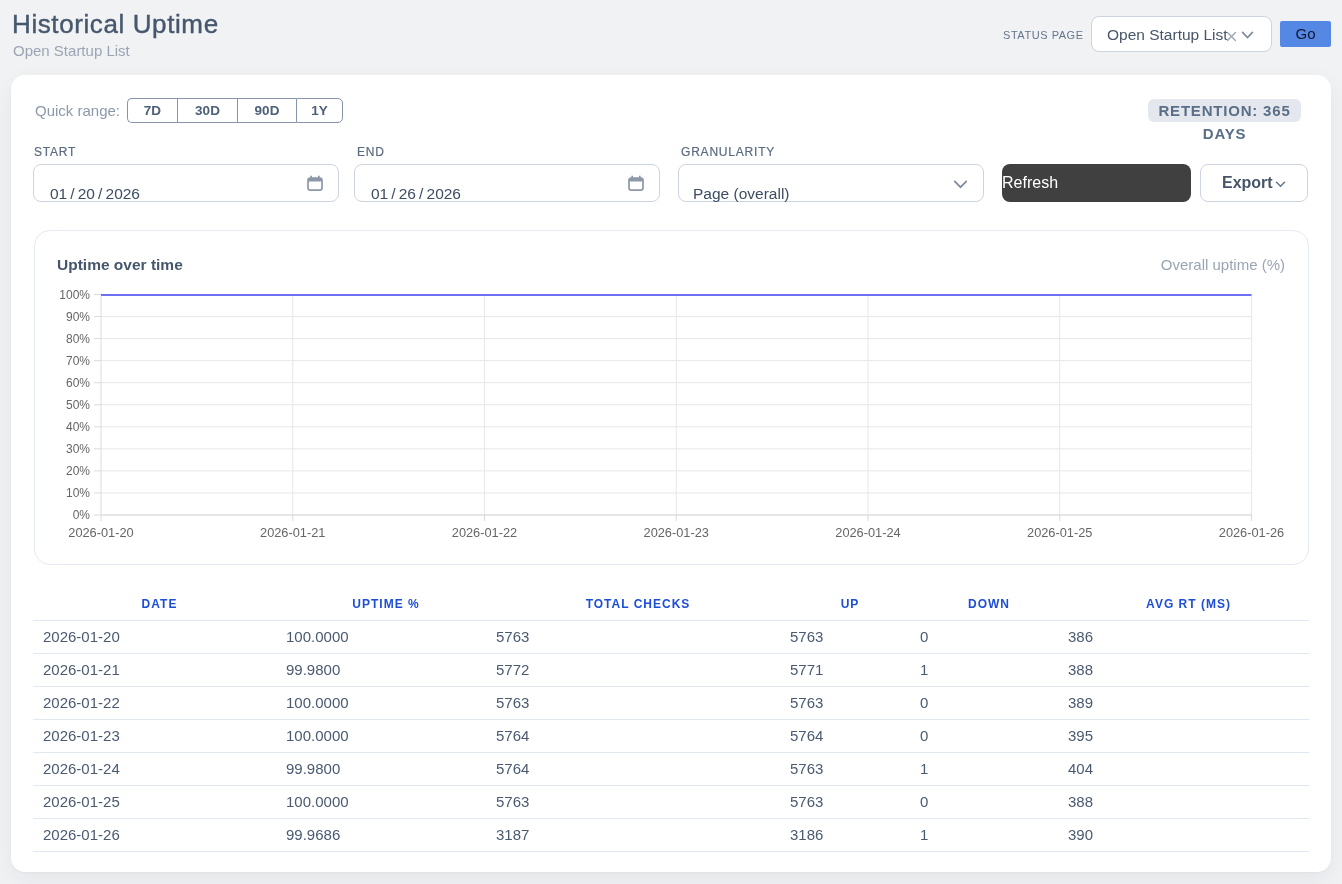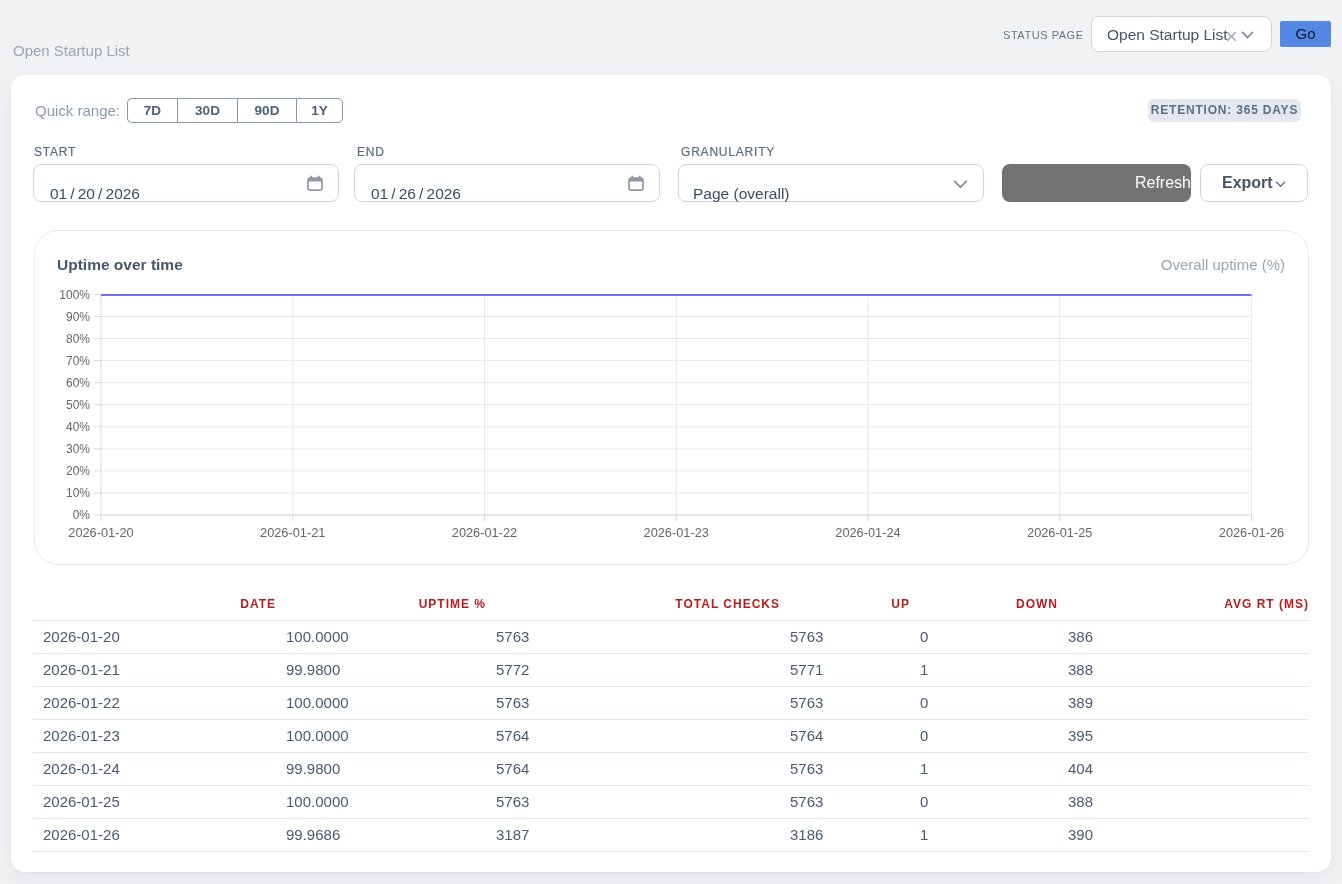--- a/index.html
+++ b/index.html
@@ -14,41 +14,42 @@
   
   #spselect .chev { position:absolute; right:17px; top:14px; }
   #gobtn { position:absolute; left:1280px; top:21px; width:51px; height:26px; background:#5587e5; border-radius:2px; color:#0f172a; font-size:15px; text-align:center; line-height:26px; }
   
   #card { position:absolute; left:11px; top:75px; width:1320px; height:797px; background:#fff; border-radius:14px; box-shadow:0 8px 24px rgba(30,41,59,0.06), 0 1px 2px rgba(30,41,59,0.04); }
   #qlabel { position:absolute; left:24px; top:27px; font-size:15px; color:#8c99ab; }
   #qgroup { position:absolute; left:116px; top:23px; height:25px; display:flex; }
   #qgroup .qb { border:1px solid #8595ab; border-right:none; font-size:13.5px; color:#4d6078; background:#fff; text-align:center; line-height:23px; font-weight:700; }
   #qgroup .qb:first-child { border-radius:5px 0 0 5px; }
   #qgroup .qb:last-child { border-right:1px solid #8595ab; border-radius:0 5px 5px 0; }
-  #badge { position:absolute; left:1137px; top:24px; width:153px; height:23px; background:#e4e8ee; border-radius:6px; font-size:12px; font-weight:700; color:#5a6e87; letter-spacing:0.8px; text-align:center; line-height:23px; }
+  #badge { position:absolute; left:1137px; top:24px; width:153px; height:23px; background:#e4e8ee; border-radius:6px; font-size:15px; font-weight:700; color:#5a6e87; letter-spacing:0.8px; text-align:center; line-height:23px; }
   .flabel { position:absolute; font-size:12px; font-weight:400; color:#5b6b80; letter-spacing:0.8px; -webkit-text-stroke:0.2px #5b6b80; }
   .input { position:absolute; top:89px; height:38px; background:#fff; border:1px solid #cdd4df; border-radius:8px; font-size:16px; color:#3d4d63; }
   .input .val { position:absolute; left:16px; top:20px; font-size:15.5px; }
   .calic { position:absolute; right:15px; top:9.5px; }
   .chevg { position:absolute; right:15px; top:15px; }
-  #refresh { position:absolute; left:991px; top:89px; width:189px; height:38px; background:#737373; border-radius:8px; color:#fff; font-size:16px; text-align:right; line-height:38px; }
+  #refresh { position:absolute; left:991px; top:89px; width:189px; height:38px; background:#404040; border-radius:8px; color:#fff; font-size:16px; text-align:left; line-height:38px; }
   #export { position:absolute; left:1189px; top:89px; width:108px; height:38px; background:#fff; border:1px solid #cdd4df; border-radius:8px; font-size:16px; color:#475569;font-weight:bold; }
   #export .t { position:absolute; left:21px; top:9px; }
   
-  #chartcard { position:absolute; left:23px; top:155px; width:1275px; height:335px; background:#fff; border:1px solid #e5e9f0; border-radius:24px; }
+  #chartcard { position:absolute; left:23px; top:155px; width:1275px; height:335px; background:#fff; border:1px solid #e5e9f0; border-radius:16px; }
   #ctitle { position:absolute; left:22px; top:25px; font-size:15.5px; font-weight:700; color:#46576d; }
   #clegend { position:absolute; right:23px; top:24.5px; font-size:15px; color:#9aa5b4; }
   
   #tbl { position:absolute; left:22px; top:514px; width:1276px; border-collapse:collapse; }
-  #tbl th { font-size:12px; font-weight:700; color:#b91c1c; letter-spacing:1px; text-align:right; padding:0 0 0 10px; height:31px; border-bottom:1px solid #e2e8f0; }
+  #tbl th { font-size:12px; font-weight:700; color:#1d4ed8; letter-spacing:1px; text-align:center; padding:0 0 0 10px; height:31px; border-bottom:1px solid #e2e8f0; }
   #tbl td { font-size:15px; color:#4a5a70; text-align:left; padding:0 0 0 10px; height:33px; border-bottom:1px solid #e2e8f0; }
 </style>
 </head>
 <body>
 <div id="hdr">
+  <div id="h1">Historical Uptime</div>
   <div id="sub">Open Startup List</div>
   <div id="splabel">STATUS PAGE</div>
   <div id="spselect">
     <span class="txt">Open Startup List</span>
       <svg style="position:absolute;left:134px;top:13.5px" width="11" height="11" viewBox="0 0 11 11">
         <path d="M1.5 1.5 L9.5 9.5 M9.5 1.5 L1.5 9.5" stroke="#9aa3b2" stroke-width="1.3" stroke-linecap="round"></path>
       </svg>
     <svg class="chev" width="13" height="9" viewBox="0 0 13 9">
         <path d="M1.6 1.4 L6.5 6.6 L11.4 1.4" fill="none" stroke="#7d8b9d" stroke-width="1.7" stroke-linecap="round"></path>
       </svg>

